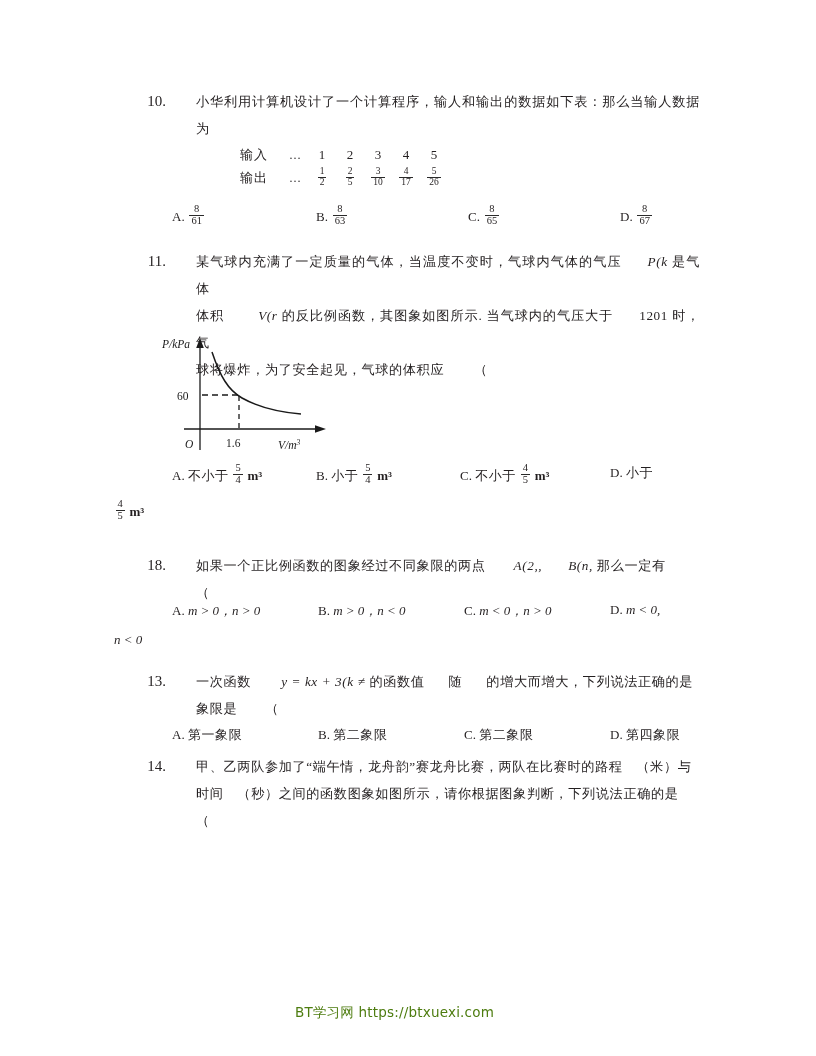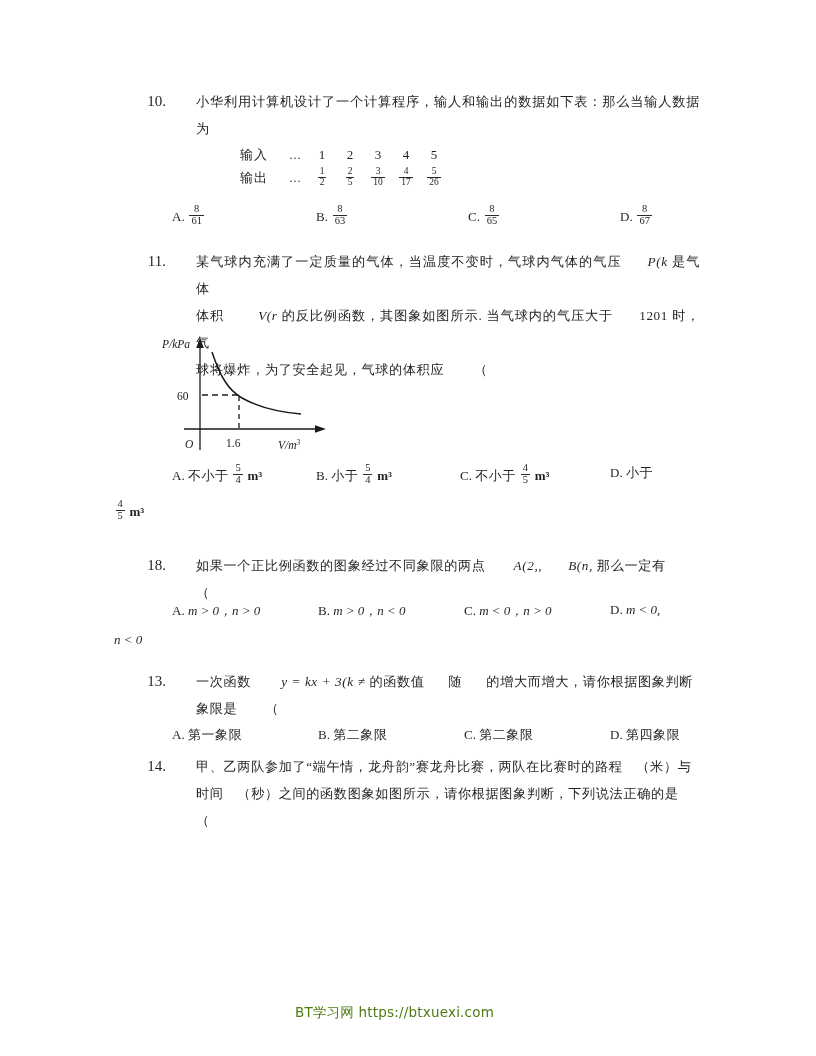--- a/index.html
+++ b/index.html
@@ -248,21 +248,21 @@
     </div>
   </div>
 
   <div class="hang ital" style="left:114px; top:632px;">n &lt; 0</div>
 
   <div class="q" style="left:132px; top:668px; width:568px;">
     <div class="qnum">13.</div>
     <div class="qbody">
       <div class="cn">
         <span>一次函数</span><span style="display:inline-block;width:30px;"></span><span class="ital">y = kx + 3(k ≠</span>
-        <span>的函数值</span><span style="display:inline-block;width:24px;"></span><span>随</span><span style="display:inline-block;width:24px;"></span><span>的增大而增大，请你根据图象判断</span>
+        <span>的函数值</span><span style="display:inline-block;width:24px;"></span><span>随</span><span style="display:inline-block;width:24px;"></span><span>的增大而增大，下列说法正确的是</span>
       </div>
       <div class="cn">
         <span>象限是</span>
         <span style="display:inline-block;width:20px;"></span>
         <span>（</span>
       </div>
     </div>
   </div>
 
   <div class="opts" style="left:172px; top:726px; width:530px; height:24px;">

